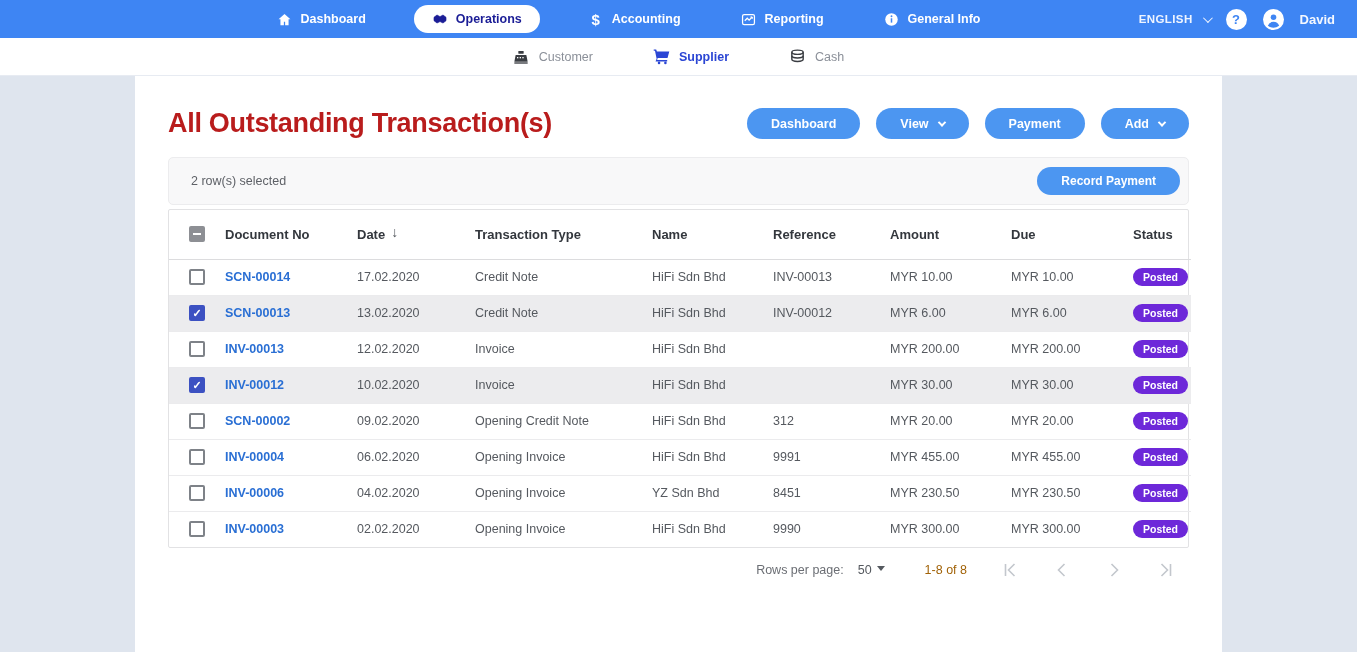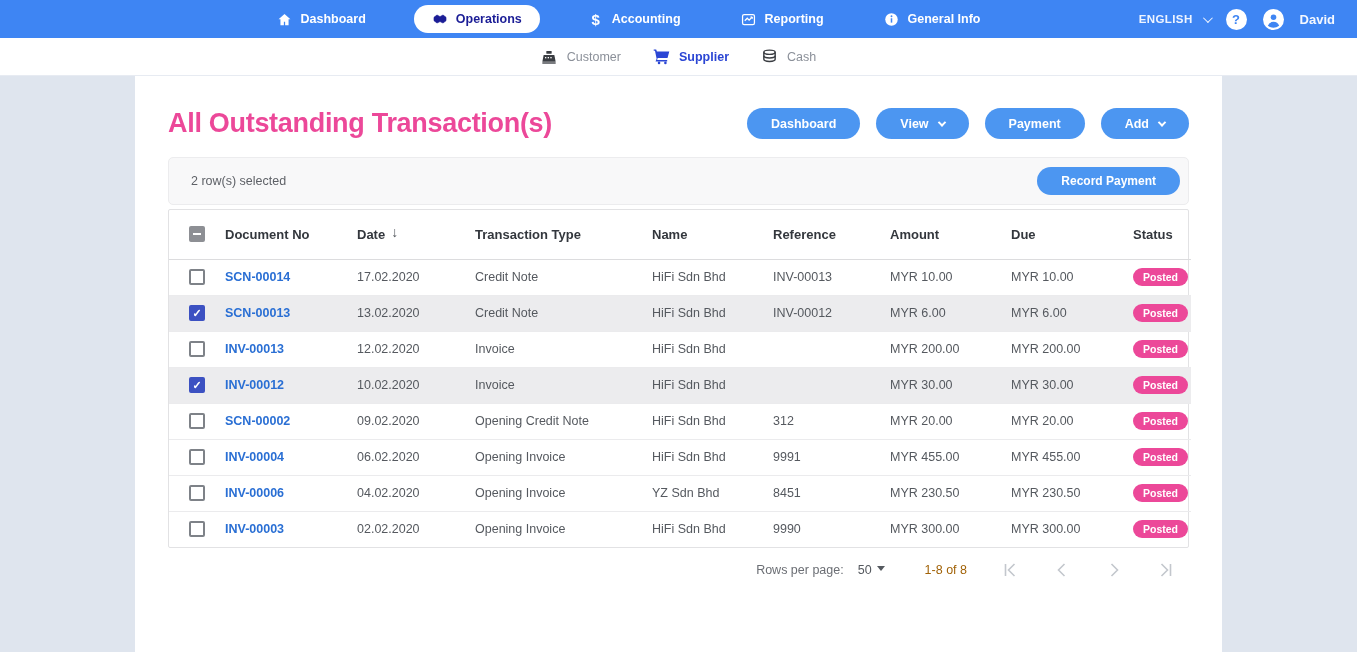--- a/index.html
+++ b/index.html
@@ -12,31 +12,31 @@
   .nav-item .nicon { width:16px; height:16px; display:flex; align-items:center; justify-content:center; }
   .nav-item svg { display:block; }
   .nav-item.active { background:#fff; color:#1b1d96; padding:6px 18px; }
   .topnav-right { position:absolute; right:22px; top:0; height:38px; display:flex; align-items:center; gap:16px; }
   .lang { display:flex; align-items:center; gap:10px; color:#eef4ff; font-size:11.5px; font-weight:bold; letter-spacing:.4px; cursor:pointer; }
   .chev { width:7px; height:7px; border-right:1.8px solid #eef4ff; border-bottom:1.8px solid #eef4ff; transform:rotate(45deg) translateY(-2px); display:inline-block; }
   .circle-ic { width:21px; height:21px; background:#fff; border-radius:50%; color:#3e85f3; font-size:13px; font-weight:bold; display:flex; align-items:center; justify-content:center; cursor:pointer; }
   .username { color:#f4f8ff; font-size:13px; font-weight:bold; }
 
   
-  .subnav { height:38px; background:#fff; border-bottom:1px solid #e7ebf2; display:flex; align-items:center; justify-content:center; gap:32px; }
+  .subnav { height:38px; background:#fff; border-bottom:1px solid #e7ebf2; display:flex; align-items:center; justify-content:center; gap:60px; }
   .sub-item { display:flex; align-items:center; gap:9px; font-size:12.5px; color:#8b9099; cursor:pointer; }
   .sub-item .sicon { width:17px; height:17px; display:flex; align-items:center; justify-content:center; }
   .sub-item.active { color:#2b46d4; font-weight:bold; }
 
   
   .content { height:576px; display:flex; justify-content:center; }
   .card { width:1087px; background:#fff; height:100%; padding:0 33px; }
 
   .title-row { display:flex; align-items:center; justify-content:space-between; margin-top:32px; }
-  .page-title { color:#ec4899; font-size:27px; font-weight:bold; letter-spacing:-0.3px; }
+  .page-title { color:#b91c1c; font-size:27px; font-weight:bold; letter-spacing:-0.3px; }
   .actions { display:flex; gap:16px; }
   .btn { background:#4c96f1; border:none; color:#fff; font-family:inherit; font-size:12.5px; font-weight:bold; height:31px; padding:0 24px; border-radius:17px; cursor:pointer; display:flex; align-items:center; gap:10px; }
   .btn .chev-b { width:6px; height:6px; border-right:2px solid #fff; border-bottom:2px solid #fff; transform:rotate(45deg) translate(-1px,-1px); display:inline-block; }
 
   .selection-bar { margin-top:18px; height:48px; background:#f8f8f9; border:1px solid #ececee; border-radius:5px; display:flex; align-items:center; justify-content:space-between; padding:0 8px 0 22px; }
   .selection-text { font-size:12.5px; color:#5e6167; }
   .btn.small { height:28px; font-size:12px; }
 
   
   .tbl-wrap { margin-top:4px; border:1px solid #e2e2e4; border-radius:2px; }
@@ -48,21 +48,21 @@
   .cell-check { text-align:center; }
   .doclink { color:#2a6fd4; font-weight:bold; font-size:12.5px; text-decoration:none; cursor:pointer; }
   .sort-arrow { font-size:14px; color:#55595f; font-weight:normal; margin-left:6px; position:relative; top:-2px; }
 
   .cbx { width:16px; height:16px; border:2px solid #7e8288; border-radius:2px; background:#fff; margin:0 auto; cursor:pointer; display:flex; align-items:center; justify-content:center; }
   .cbx.checked { background:#3c51c2; border-color:#3c51c2; }
   .cbx.checked::after { content:"✓"; color:#fff; font-size:11px; font-weight:bold; line-height:1; }
   .cbx.indeterminate { background:#8d8f94; border-color:#8d8f94; }
   .cbx.indeterminate::after { content:""; width:8px; height:2px; background:#fff; display:block; }
 
-  .badge { display:inline-block; background:#ec4899; color:#fff; font-size:10.5px; font-weight:bold; padding:3px 10px; border-radius:10px; }
+  .badge { display:inline-block; background:#6d28d9; color:#fff; font-size:10.5px; font-weight:bold; padding:3px 10px; border-radius:10px; }
 
   
   .pagination { display:flex; align-items:center; justify-content:flex-end; margin-top:13px; padding-right:14px; gap:0; }
   .rpp-label { font-size:12.5px; color:#6b6e74; }
   .rpp-value { font-size:12.5px; color:#55595f; margin-left:14px; display:flex; align-items:flex-start; gap:5px; cursor:pointer; }
   .tri-down { width:0; height:0; border-left:4px solid transparent; border-right:4px solid transparent; border-top:5px solid #55595f; display:inline-block; margin-top:3px; }
   .range { font-size:12.5px; color:#a16207; margin-left:40px; }
   .pg-btn { width:18px; height:18px; margin-left:34px; cursor:pointer; display:flex; align-items:center; justify-content:center; }
   .pg-btn svg { stroke:#c3c7cd; stroke-width:1.6; fill:none; }
 </style>

